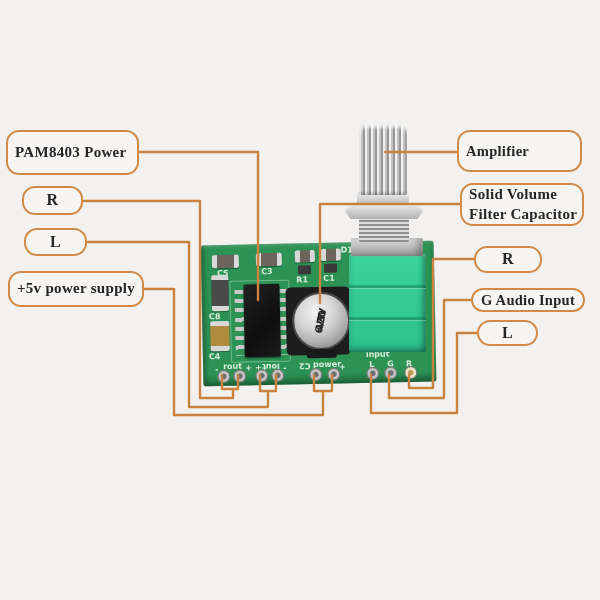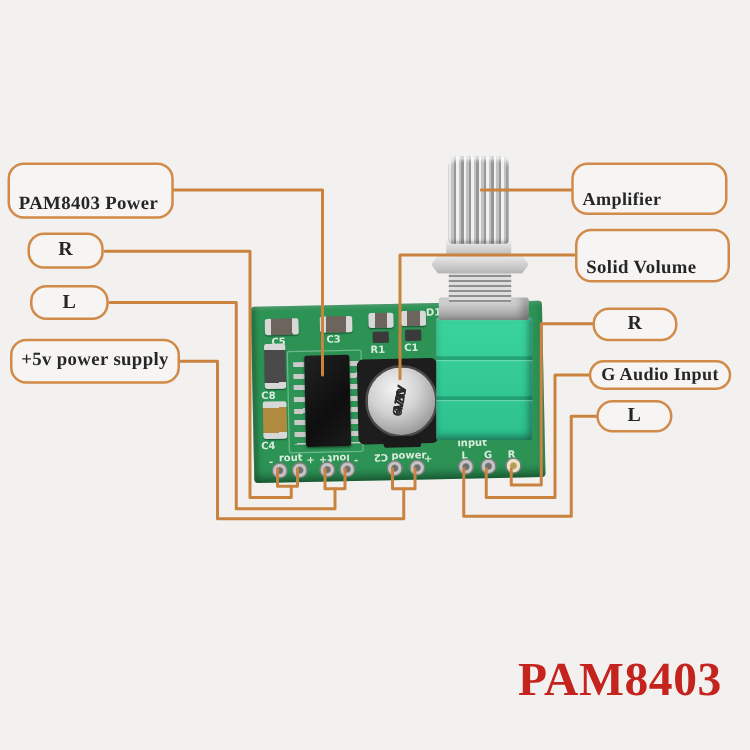--- a/index.html
+++ b/index.html
@@ -8,21 +8,21 @@
 
   
   .callout{
     position:absolute;z-index:5;box-sizing:border-box;
     border:2.5px solid #d28a48;border-radius:13px;background:#f6f5f3;
     display:flex;flex-direction:column;justify-content:center;
     font-family:"Liberation Serif",serif;font-weight:bold;color:#262626;
     line-height:1.28;letter-spacing:.3px;
   }
   .callout.center{align-items:center;text-align:center;}
-  .callout.left{align-items:flex-start;text-align:left;padding-left:7px;justify-content:flex-end;}
+  .callout.left{align-items:flex-start;text-align:left;padding-left:7px;}
 
   #box-pam{left:6px;top:130px;width:133px;height:45px;font-size:15px;}
   #box-r-left{left:22px;top:186px;width:61px;height:29px;font-size:16px;}
   #box-l-left{left:24px;top:228px;width:63px;height:28px;font-size:16px;}
   #box-power{left:8px;top:271px;width:136px;height:36px;font-size:15px;}
   #box-switch{left:457px;top:130px;width:125px;height:42px;font-size:14.5px;}
   #box-solid{left:460px;top:183px;width:124px;height:43px;font-size:15px;}
   #box-r-right{left:474px;top:246px;width:68px;height:27px;font-size:16px;}
   #box-gaudio{left:471px;top:288px;width:114px;height:24px;font-size:14.5px;}
   #box-l-right{left:477px;top:320px;width:61px;height:26px;font-size:16px;}
@@ -184,26 +184,26 @@
     <span>L</span>
   </div>
   <div class="callout center" id="box-power">
     <span>+5v power supply</span>
   </div>
   <div class="callout left" id="box-switch">
     <span>Amplifier</span>
   </div>
   <div class="callout left" id="box-solid">
     <span>Solid Volume</span>
+    <span>Filter Capacitor</span>
   </div>
   <div class="callout center" id="box-r-right">
     <span>R</span>
   </div>
   <div class="callout center" id="box-gaudio">
     <span>G Audio Input</span>
   </div>
   <div class="callout center" id="box-l-right">
     <span>L</span>
   </div>
 
-  <div class="big-title">PAM8403</div>
 
 </div>
 
 </body></html>

